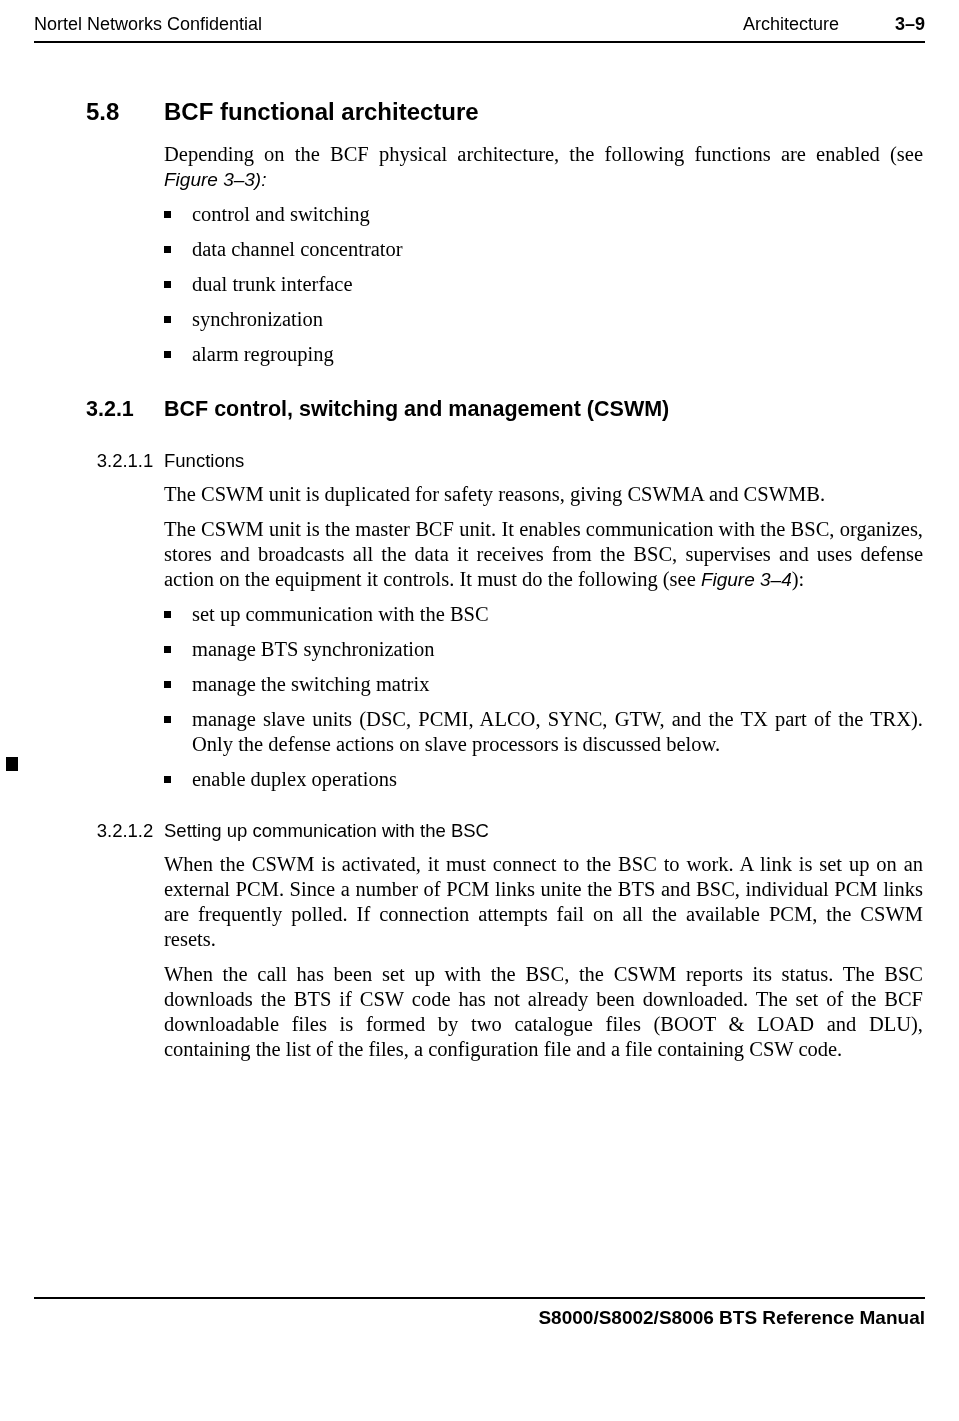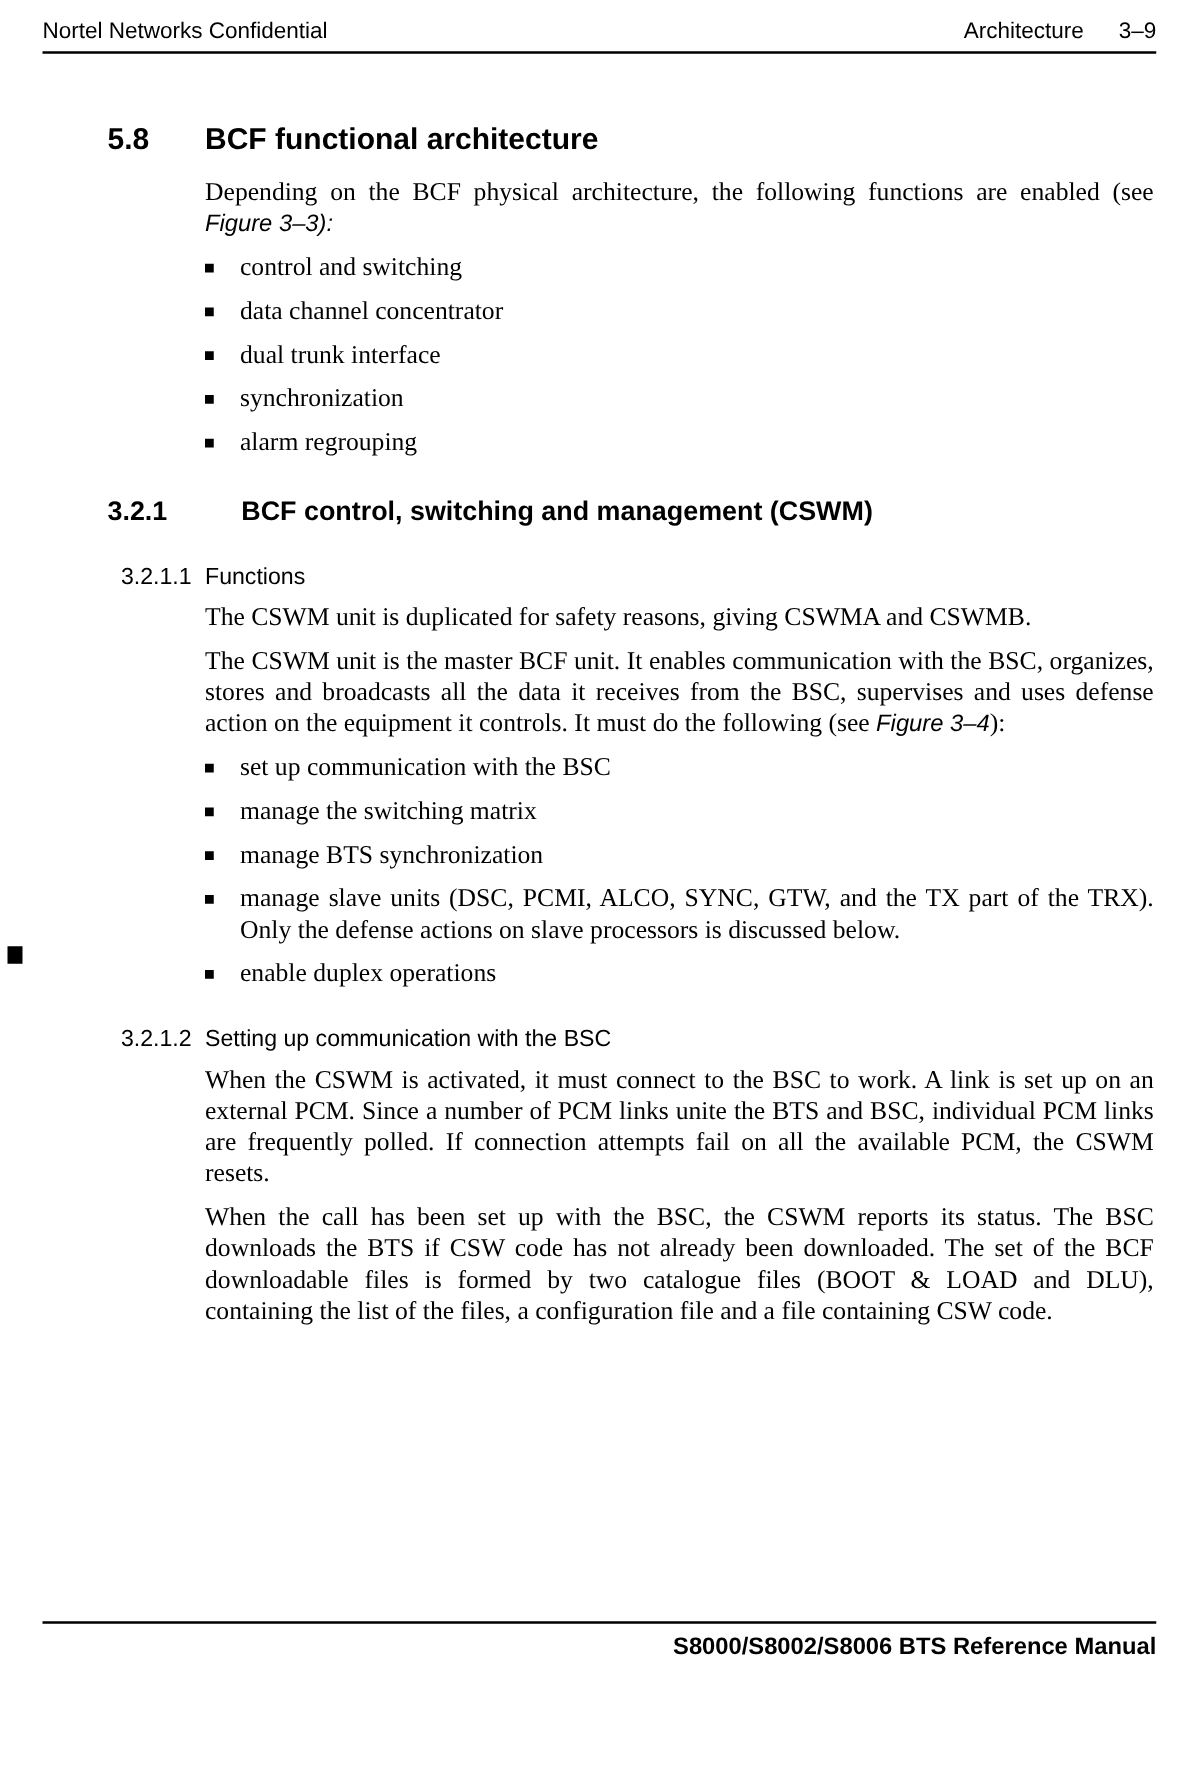--- a/index.html
+++ b/index.html
@@ -19,21 +19,21 @@
   }
   .header {
     display: flex;
     justify-content: space-between;
     font-family: Helvetica, Arial, sans-serif;
     font-size: 18px;
     padding-bottom: 6px;
   }
   .header-right {
     display: flex;
-    gap: 28px;
+    gap: 56px;
   }
   .hr-thick {
     border: none;
     border-top: 2px solid #000;
     margin: 0;
     width: 100%;
   }
   .content {
     padding: 55px 0 0 0;
   }
@@ -54,21 +54,20 @@
     flex-shrink: 0;
   }
   .subsec-head {
     font-family: Helvetica, Arial, sans-serif;
     font-weight: bold;
     font-size: 21.5px;
     display: flex;
     margin-left: 52px;
     margin-top: 30px;
     margin-bottom: 24px;
-    gap: 29px;
   }
   .subsubsec-head {
     font-family: Helvetica, Arial, sans-serif;
     font-weight: normal;
     font-size: 18.5px;
     display: flex;
     margin-left: 52px;
     margin-top: 28px;
     margin-bottom: 10px;
     text-align: center;
@@ -119,21 +118,21 @@
     left: 34px;
     right: 34px;
   }
   .footer-text {
     font-family: Helvetica, Arial, sans-serif;
     font-weight: bold;
     font-size: 19px;
     text-align: right;
     margin-top: 8px;
   }
-  .bold { font-weight: normal; }
+  .bold { font-weight: bold; }
 </style>
 </head>
 <body>
 
 <div class="page">
 
   <div class="header">
     <span>Nortel Networks Confidential</span>
     <span class="header-right">
       <span>Architecture</span>
@@ -172,22 +171,22 @@
       <span>Functions</span>
     </div>
 
     <div class="indent-block">
       <p class="body-text">The CSWM unit is duplicated for safety reasons, giving CSWMA and CSWMB.</p>
       <p class="body-text">
         <span>The CSWM unit is the master BCF unit. It enables communication with the BSC, organizes, stores and broadcasts all the data it receives from the BSC, supervises and uses defense action on the equipment it controls. It must do the following (see </span><span class="italic">Figure 3–4</span><span>):</span>
       </p>
       <ul class="sq">
         <li>set up communication with the BSC</li>
+        <li>manage BTS synchronization</li>
         <li>manage the switching matrix</li>
-        <li>manage BTS synchronization</li>
         <li>manage slave units (DSC, PCMI, ALCO, SYNC, GTW, and the TX part of the TRX). Only the defense actions on slave processors is discussed below.</li>
         <li>enable duplex operations</li>
       </ul>
     </div>
 
     <div class="change-bar" style="top:757px"></div>
 
     <div class="subsubsec-head">
       <span class="sec-num">3.2.1.2</span>
       <span>Setting up communication with the BSC</span>

